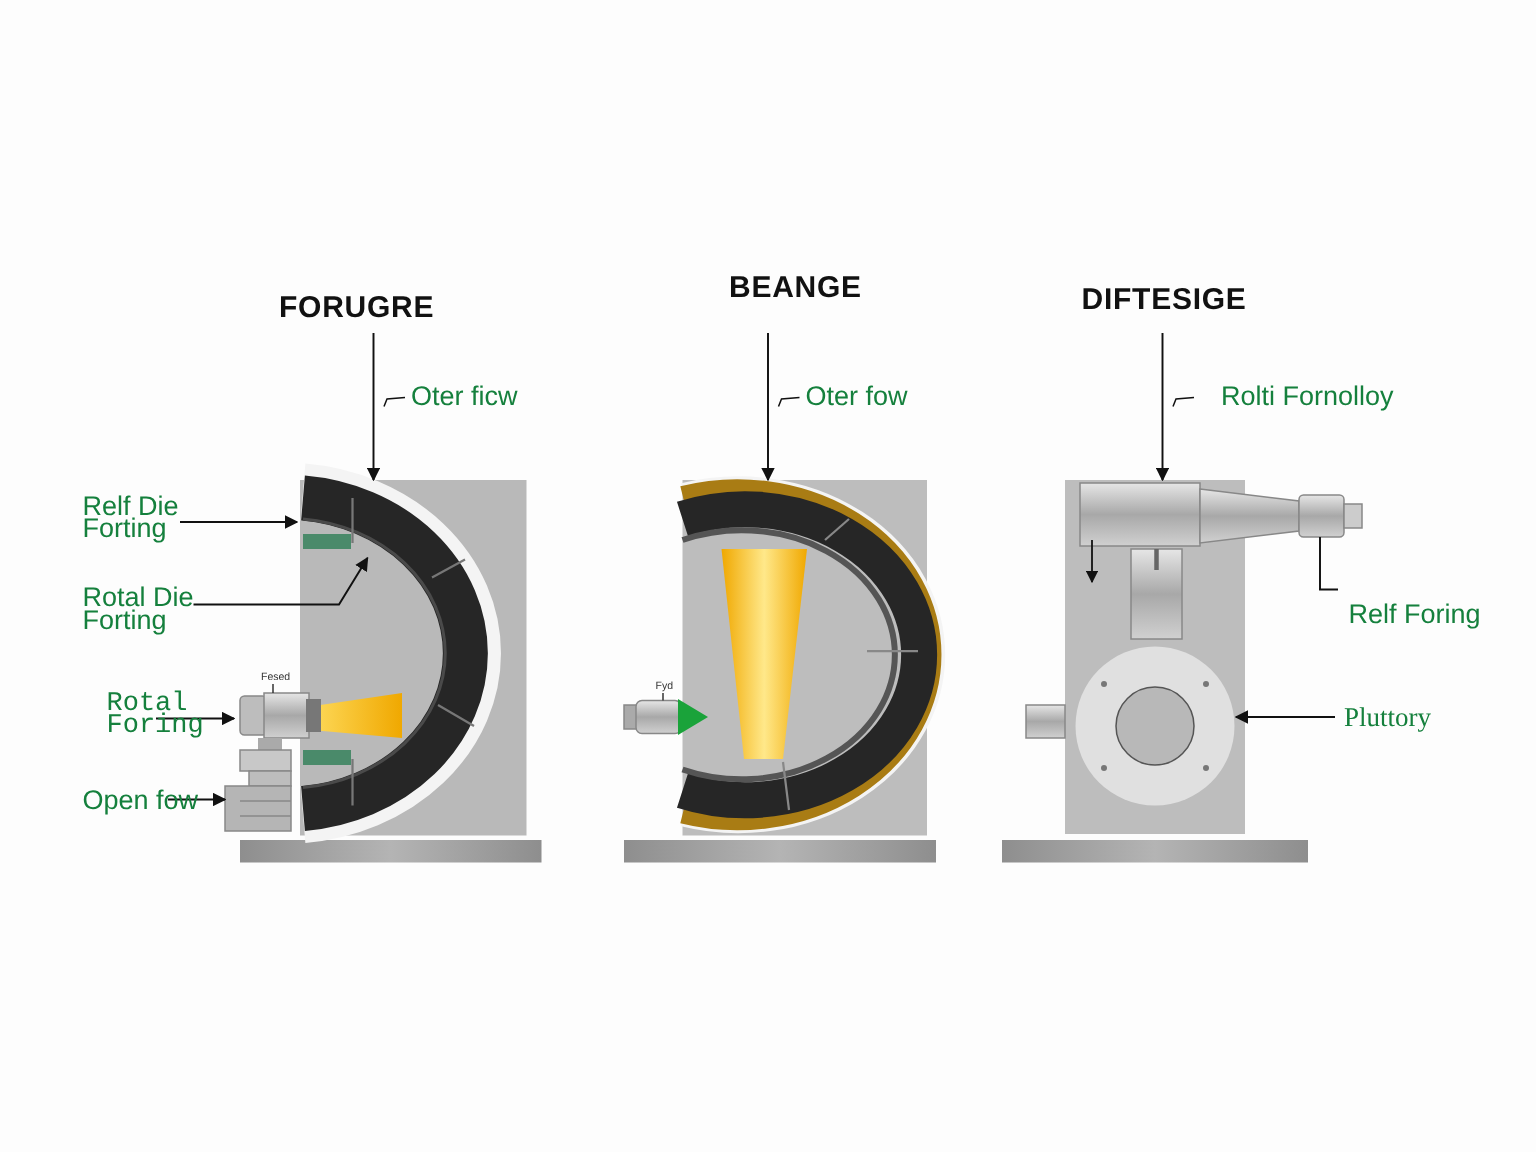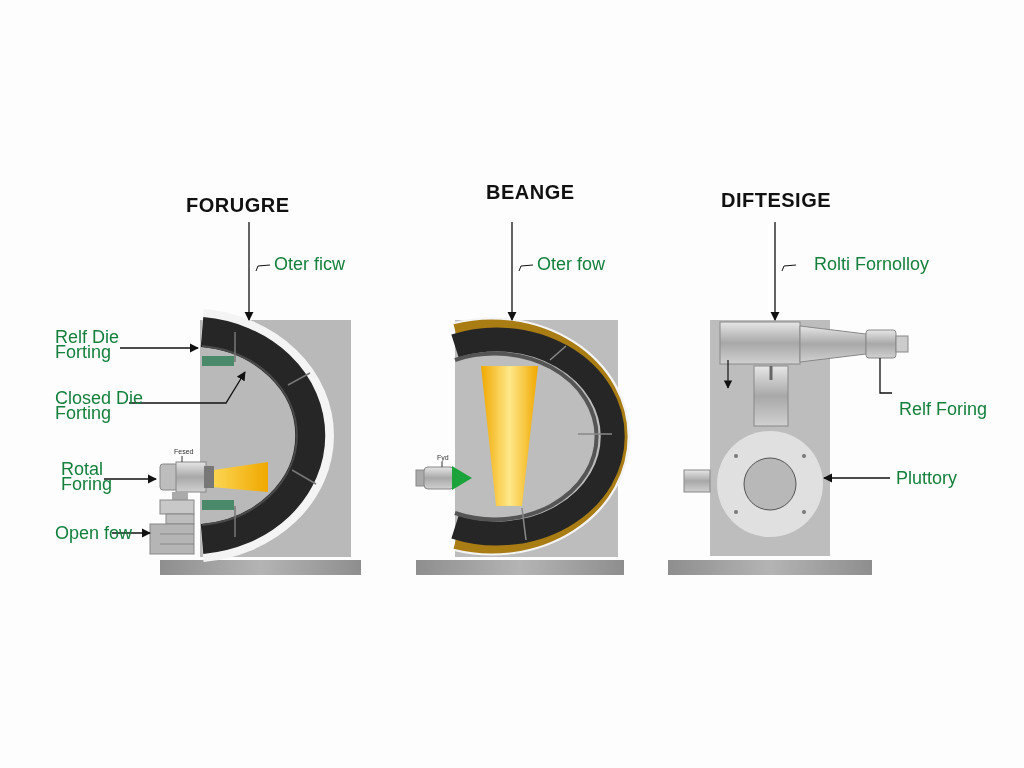--- a/index.html
+++ b/index.html
@@ -121,30 +121,30 @@
   </g>
 </svg>
 
 <div class="title" style="left:186px;top:181px;margin-top:13px;">FORUGRE</div>
 <div class="label" style="left:274px;top:257px;">Oter ficw</div>
 <div class="label" style="left:55px;top:330px;">
   <div>Relf Die</div>
   <div>Forting</div>
 </div>
 <div class="label" style="left:55px;top:391px;">
-  <div>Closed Die</div>
+  <div>Rotal Die</div>
   <div>Forting</div>
 </div>
-<div class="label" style="left:61px;top:462px;">
+<div class="label" style="left:71px;top:462px;font-family:Liberation Mono, monospace;">
   <div>Rotal</div>
   <div>Foring</div>
 </div>
 <div class="label" style="left:55px;top:526px;">Open fow</div>
 <div class="tiny" style="left:174px;top:448px;">Fesed</div>
 
 <div class="title" style="left:486px;top:181px;">BEANGE</div>
 <div class="label" style="left:537px;top:257px;">Oter fow</div>
 <div class="tiny" style="left:437px;top:454px;">Fyd</div>
 
 <div class="title" style="left:721px;top:189px;">DIFTESIGE</div>
 <div class="label" style="left:778px;top:257px;margin-left:36px;">Rolti Fornolloy</div>
 <div class="label" style="left:899px;top:386px;margin-top:16px;">Relf Foring</div>
-<div class="label" style="left:896px;top:471px;">Pluttory</div>
+<div class="label" style="left:896px;top:471px;font-family:Liberation Serif, serif;">Pluttory</div>
 
 </body></html>

